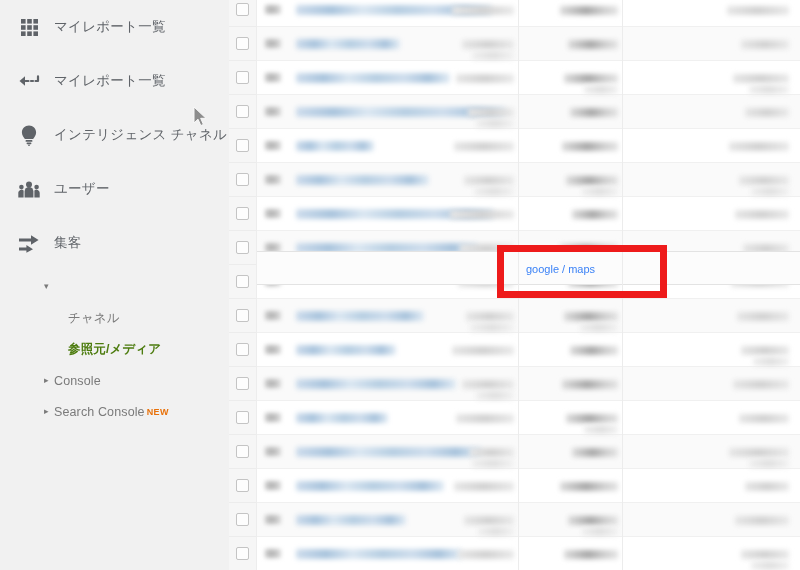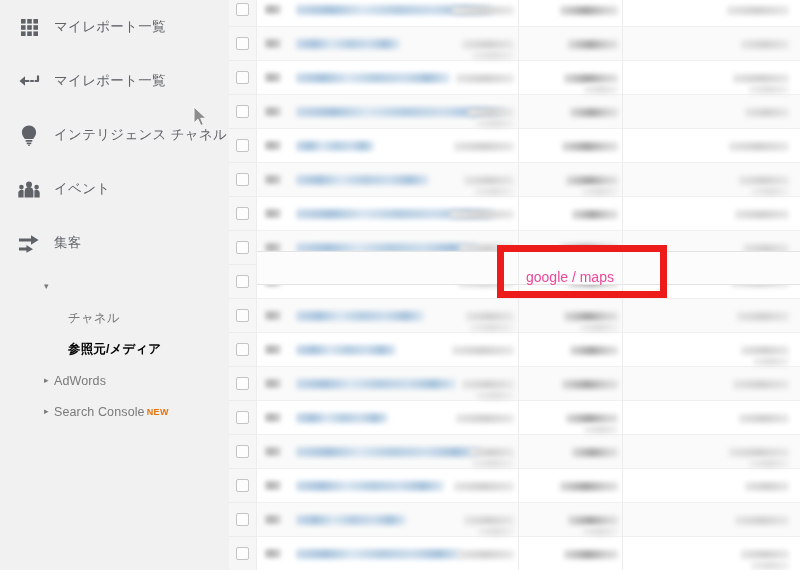--- a/index.html
+++ b/index.html
@@ -68,21 +68,21 @@
     height: 31px;
     font-size: 12.5px;
     color: #7a7a7a;
     white-space: nowrap;
     letter-spacing: .01em;
   }
   .sub-l1 { padding-left: 54px; }
   .sub-l1b { padding-left: 44px; }
   .sub-l2 { padding-left: 68px; }
   .sub-item.active {
-    color: #000000;
+    color: #4d7c0f;
     font-weight: bold;
   }
   .caret {
     display: inline-block;
     width: 10px;
     flex: 0 0 10px;
     color: #7a7a7a;
     font-size: 9px;
     line-height: 1;
   }
@@ -271,24 +271,24 @@
     height: 53px;
     border: 7px solid #ee1b1b;
     box-sizing: border-box;
     z-index: 30;
     pointer-events: none;
   }
 
   .maps-label {
     position: absolute;
     left: 297px;
-    top: 269px;
+    top: 263px;
     z-index: 31;
-    font-size: 14px;
-    color: #ec4899;
+    font-size: 11px;
+    color: #3b82f6;
     white-space: nowrap;
   }
 </style>
 </head>
 <body>
 
 <div class="app">
 
   <nav class="sidebar">
 
@@ -340,21 +340,21 @@
         <span class="nav-icon">
           <svg width="22" height="17" viewBox="0 0 22 17" fill="currentColor">
             <circle cx="11" cy="3.6" r="3"></circle>
             <path d="M6.6 16.4 v-6 a4.4 4.4 0 0 1 8.8 0 v6 Z"></path>
             <circle cx="3.4" cy="6" r="2.3"></circle>
             <path d="M0.3 16.4 v-4.6 a3.2 3.2 0 0 1 5.3 -2.4 v7 Z"></path>
             <circle cx="18.6" cy="6" r="2.3"></circle>
             <path d="M21.7 16.4 v-4.6 a3.2 3.2 0 0 0 -5.3 -2.4 v7 Z"></path>
           </svg>
         </span>
-        <span class="nav-label">イベント</span>
+        <span class="nav-label">ユーザー</span>
       </div>
 
       <div class="nav-item">
         <span class="nav-icon">
           <svg width="22" height="20" viewBox="0 0 22 20" fill="currentColor">
             <path d="M1 5.4 h12 V2.2 L20.6 7 L13 11.8 V8.6 H1 Z"></path>
             <path d="M1 14.6 h7.4 v-2.6 L15 16.2 L8.4 19.8 v-2.4 H1 Z"></path>
           </svg>
         </span>
         <span class="nav-label">集客</span>
@@ -367,21 +367,21 @@
         <span class="caret down">▾</span>
       </div>
       <div class="sub-item sub-l2">
         <span>チャネル</span>
       </div>
       <div class="sub-item sub-l2 active">
         <span>参照元/メディア</span>
       </div>
       <div class="sub-item sub-l1b">
         <span class="caret">▸</span>
-        <span>AdWords</span>
+        <span>Console</span>
       </div>
       <div class="sub-item sub-l1b">
         <span class="caret">▸</span>
         <span>Search Console</span>
         <span class="badge-new">NEW</span>
       </div>
     </div>
 
   </nav>
 

